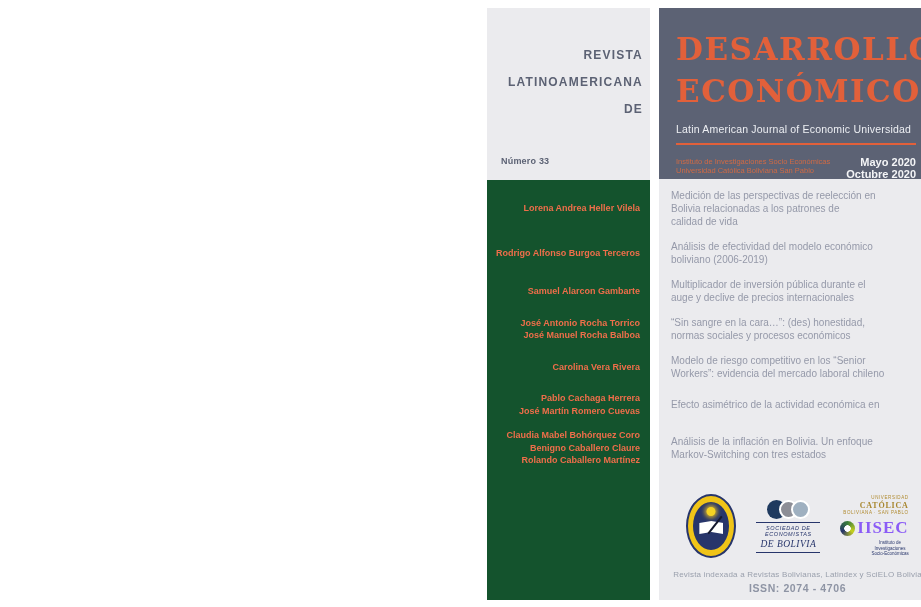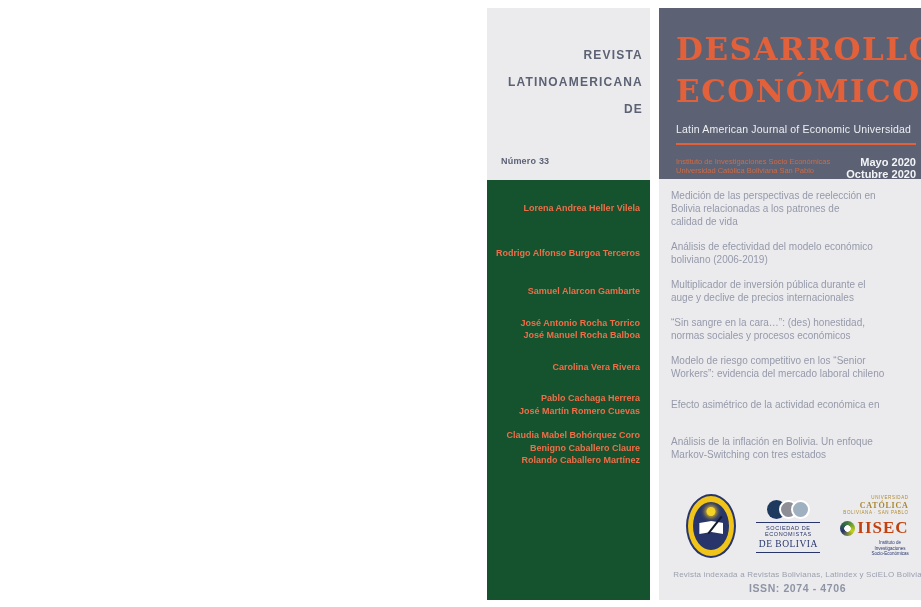--- a/index.html
+++ b/index.html
@@ -72,35 +72,35 @@
   .badge-pen { position:absolute; top:12px; left:56%; width:2px; height:22px;
     background:#15192e; transform:rotate(38deg); }
 
   .logo-seb { display:flex; flex-direction:column; align-items:center; }
   .seb-circles { display:flex; margin-bottom:3px; }
   .seb-circles span { width:19px; height:19px; border-radius:50%; display:block; }
   .seb-c1 { background:#1f3a5f; }
   .seb-c2 { background:#8d8e96; margin-left:-7px; border:2px solid #ffffff; z-index:2; }
   .seb-c3 { background:#9fb0c0; margin-left:-7px; border:2px solid #ffffff; z-index:3; }
   .seb-text { border-top:1px solid #27356b; border-bottom:1px solid #27356b;
-    padding:2px 0 3px; text-align:center; color:#27356b; width:64px; }
+    padding:2px 0 3px; text-align:center; color:#27356b; width:64px;font-style:italic; }
   .seb-l1, .seb-l2 { font-size:5.5px; letter-spacing:0.6px; line-height:6.5px; }
   .seb-l3 { font-size:9.5px; font-family:"Liberation Serif", serif; letter-spacing:0.5px; margin-top:1px; }
 
   .logo-ucb { display:flex; flex-direction:column; align-items:flex-end; }
   .ucb-l1, .ucb-l3 { font-size:4.5px; color:#b08a2e; letter-spacing:0.6px; line-height:5.5px; }
   .ucb-l2 { font-size:8px; font-weight:bold; color:#a8872f; letter-spacing:0.8px;
     font-family:"Liberation Serif", serif; line-height:9px; }
   .iisec-row { display:flex; align-items:center; margin-top:3px; }
   .iisec-swirl { width:15px; height:15px; border-radius:50%; margin-right:2px;
     background:
       radial-gradient(circle at center, #ffffff 0 3px, rgba(0,0,0,0) 3.5px),
       conic-gradient(#3a7d3a, #c8d21e, #27356b, #3a7d3a); }
   .iisec-acr { font-family:"Liberation Serif", serif; font-weight:bold;
-    color:#c2410c; font-size:17px; letter-spacing:1px; }
+    color:#8b5cf6; font-size:17px; letter-spacing:1px; }
   .ucb-bottom { font-size:4.5px; color:#27356b; line-height:5.5px; margin-top:2px; text-align:center; }
 
   .indexline { font-size:8px; color:#9aa0ad; letter-spacing:0.2px; }
   .issn { font-size:10.5px; font-weight:bold; color:#8e94a4; margin-top:3px; letter-spacing:0.6px; }
 </style>
 </head>
 <body>
 
 <div class="page">
   <div class="cover">

